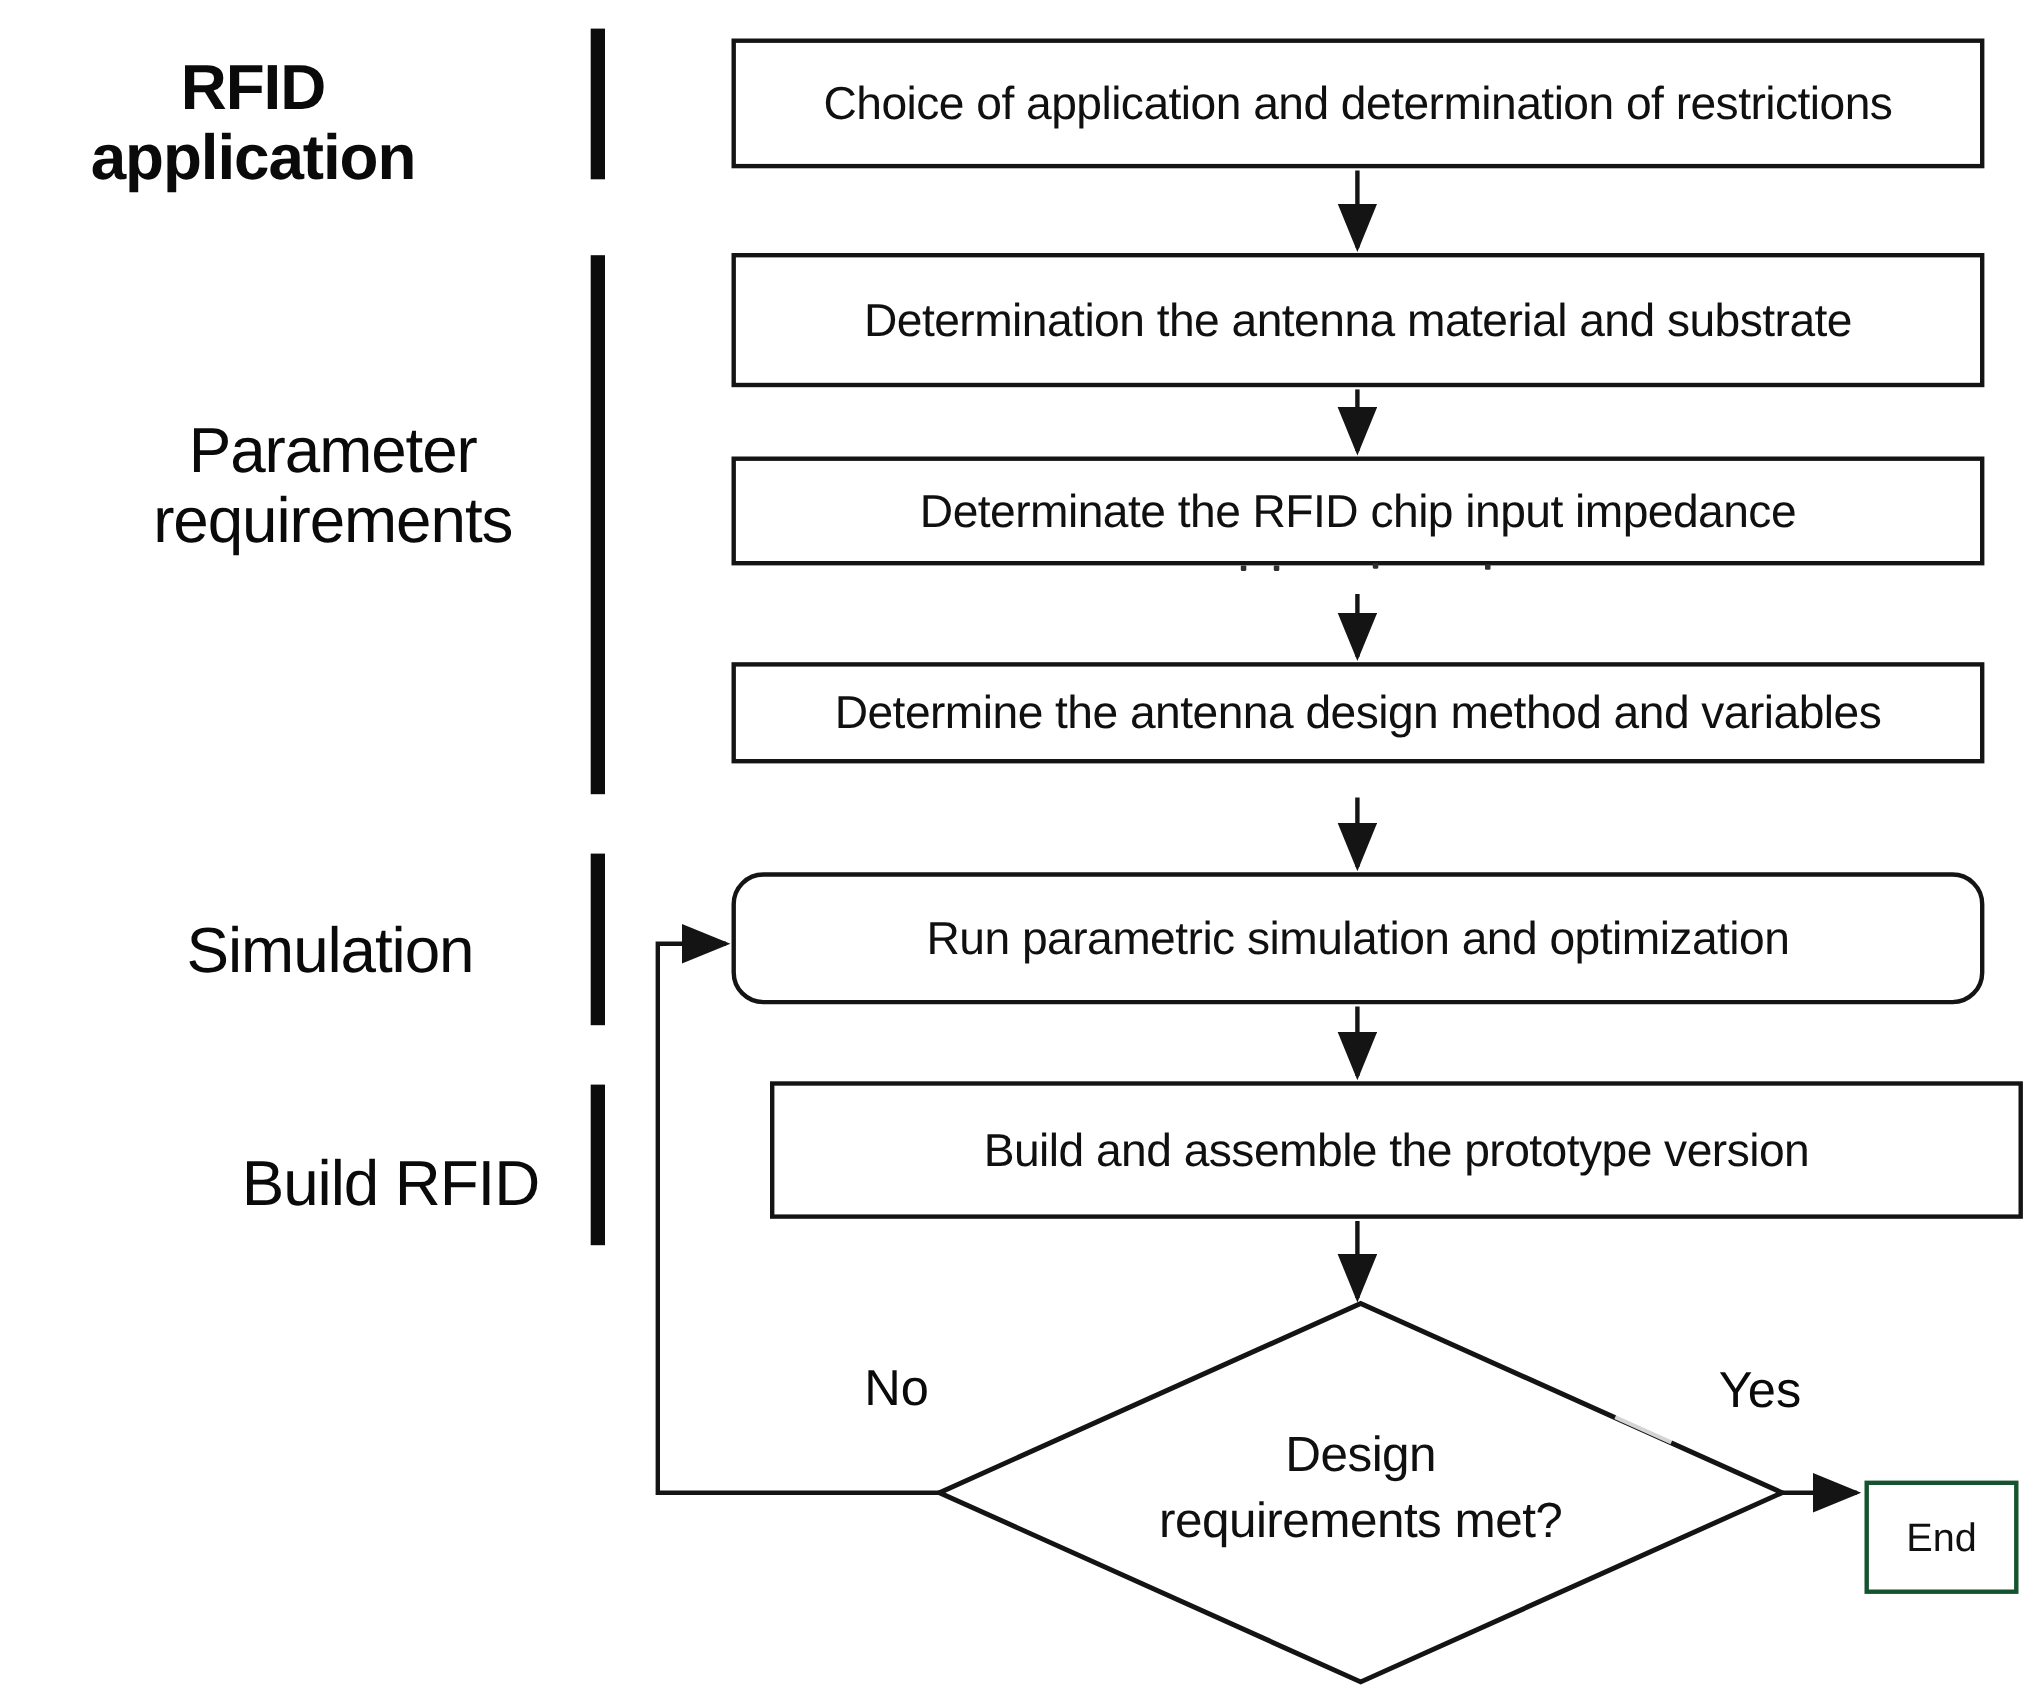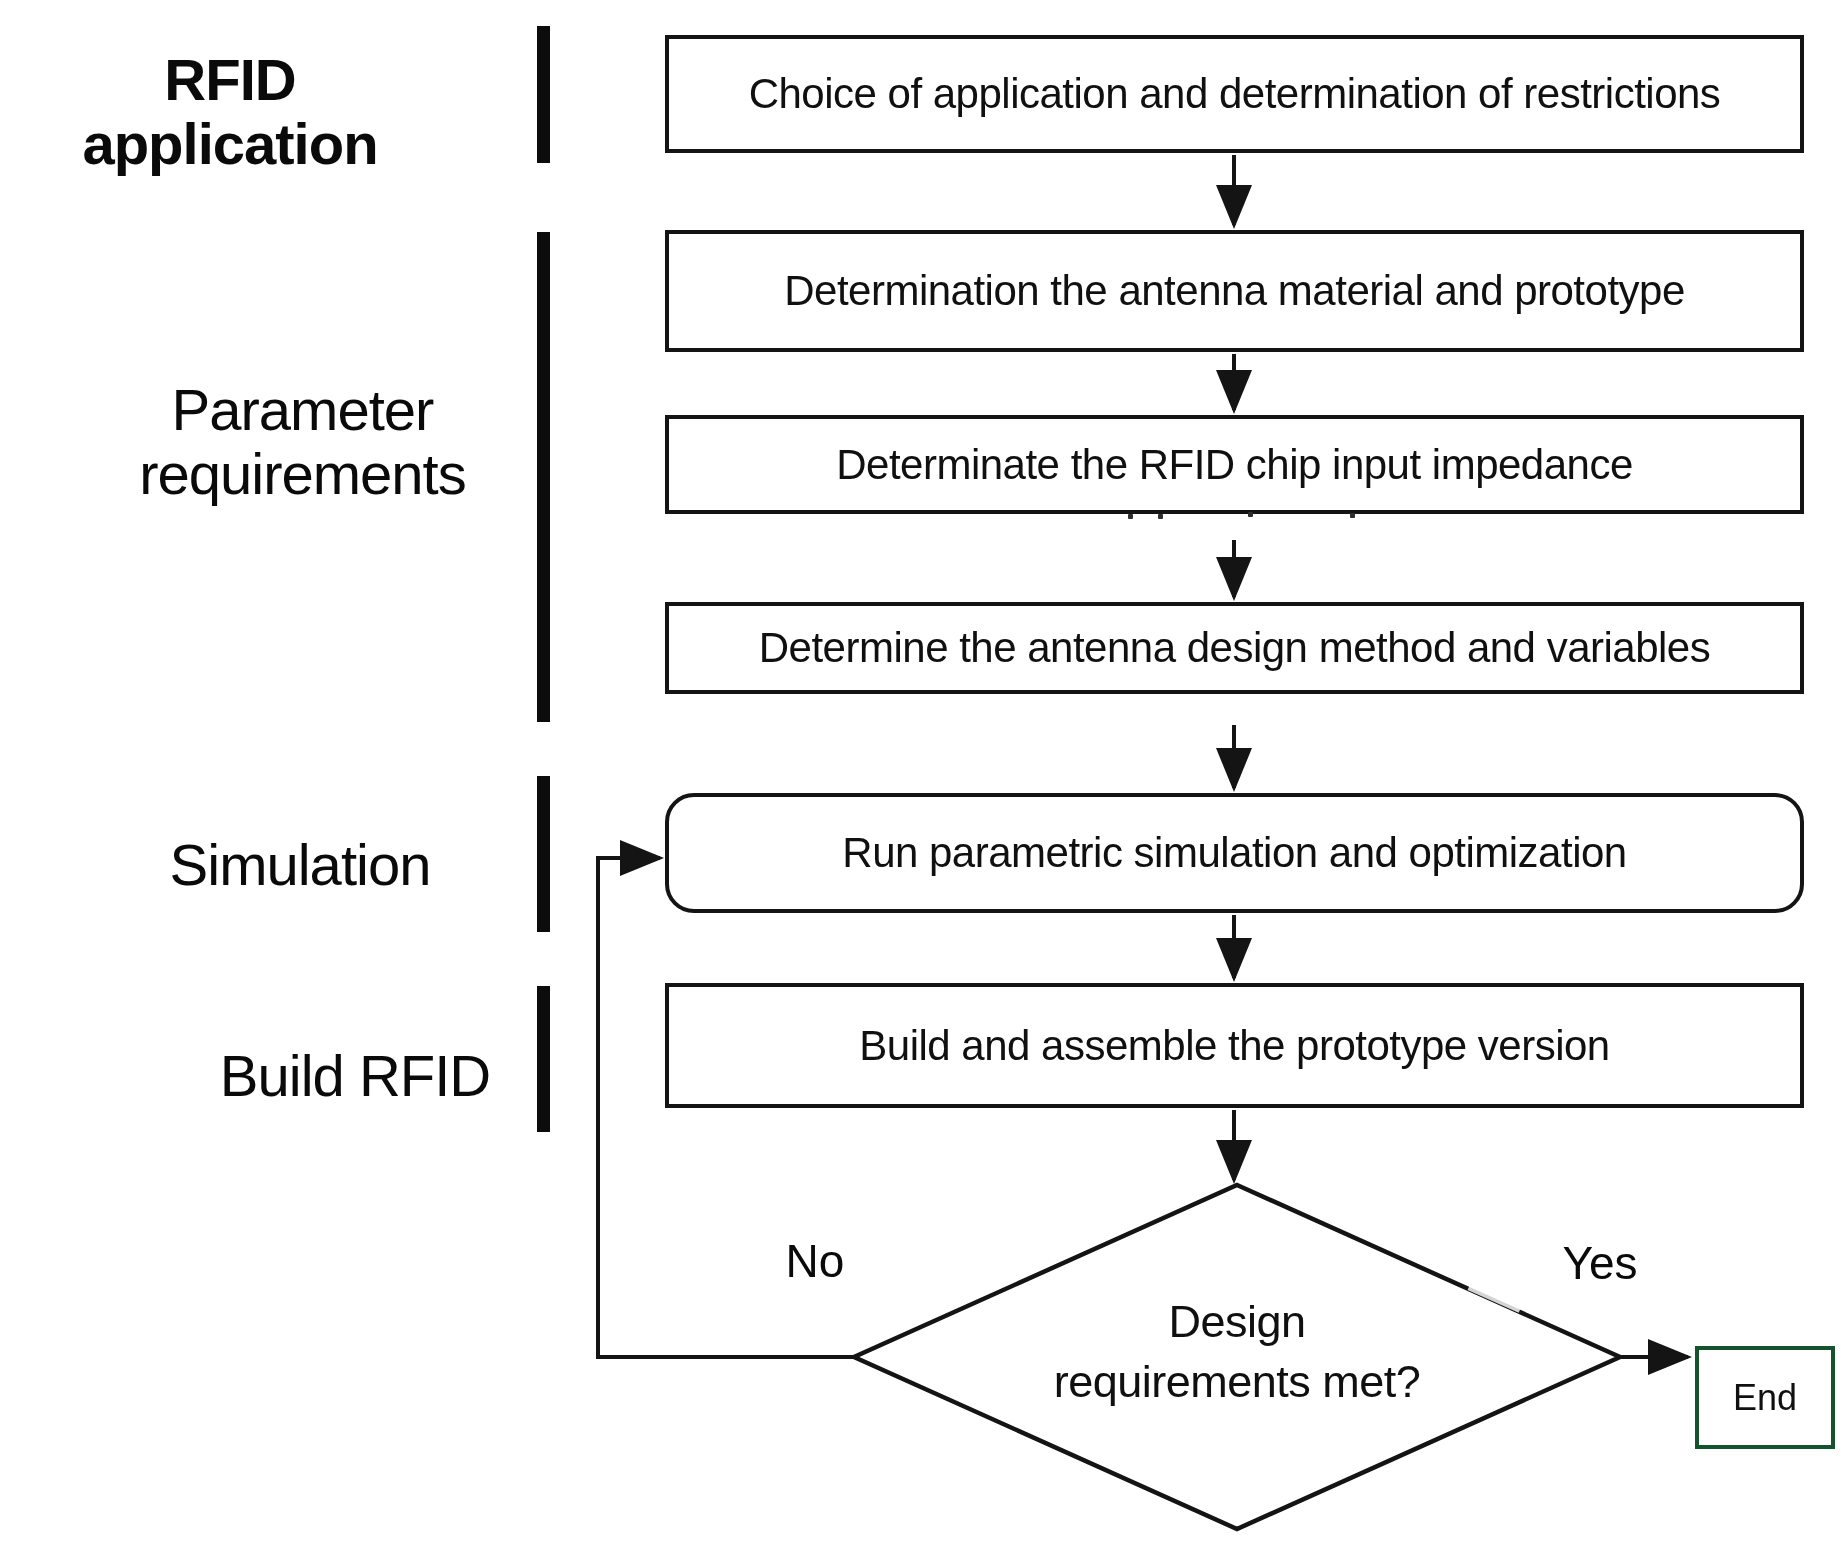--- a/index.html
+++ b/index.html
@@ -120,41 +120,41 @@
   <div class="section-label" style="left:20px; top:48px; width:420px;font-weight:bold;">RFID application</div>
   <div class="section-label" style="left:110px; top:378px; width:385px;">Parameter requirements</div>
   <div class="section-label" style="left:120px; top:833px; width:360px;">Simulation</div>
   <div class="section-label" style="left:175px; top:1044px; width:360px;">Build RFID</div>
 
   <div class="step-box" style="top:35px; height:118px;">
     <span>Choice of application and determination of restrictions</span>
   </div>
 
   <div class="step-box" style="top:230px; height:122px;">
-    <span>Determination the antenna material and prototype</span>
+    <span>Determination the antenna material and substrate</span>
   </div>
 
   <div class="step-box" style="top:415px; height:99px;">
     <span>Determinate the RFID chip input impedance</span>
   </div>
 
   <div class="remnant-dot" style="left:1128px; top:514px;"></div>
   <div class="remnant-dot" style="left:1158px; top:514px;"></div>
   <div class="remnant-dot" style="left:1248px; top:512px;"></div>
   <div class="remnant-dot" style="left:1350px; top:513px;"></div>
 
   <div class="step-box" style="top:602px; height:92px;">
     <span>Determine the antenna design method and variables</span>
   </div>
 
   <div class="step-box" style="top:793px; height:120px;border-radius:29px;">
     <span>Run parametric simulation and optimization</span>
   </div>
 
-  <div class="step-box" style="top:983px; height:125px;">
+  <div class="step-box" style="top:983px; height:125px;margin-left:35px;">
     <span>Build and assemble the prototype version</span>
   </div>
 
   <div class="decision-text">
     <div>Design</div>
     <div>requirements met?</div>
   </div>
 
   <div class="branch-label" style="left:745px; top:1232px;">No</div>
   <div class="branch-label" style="left:1530px; top:1234px;">Yes</div>

